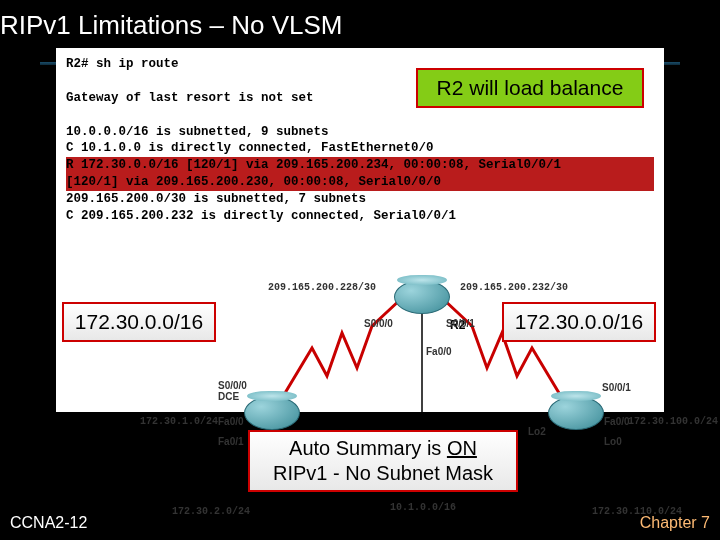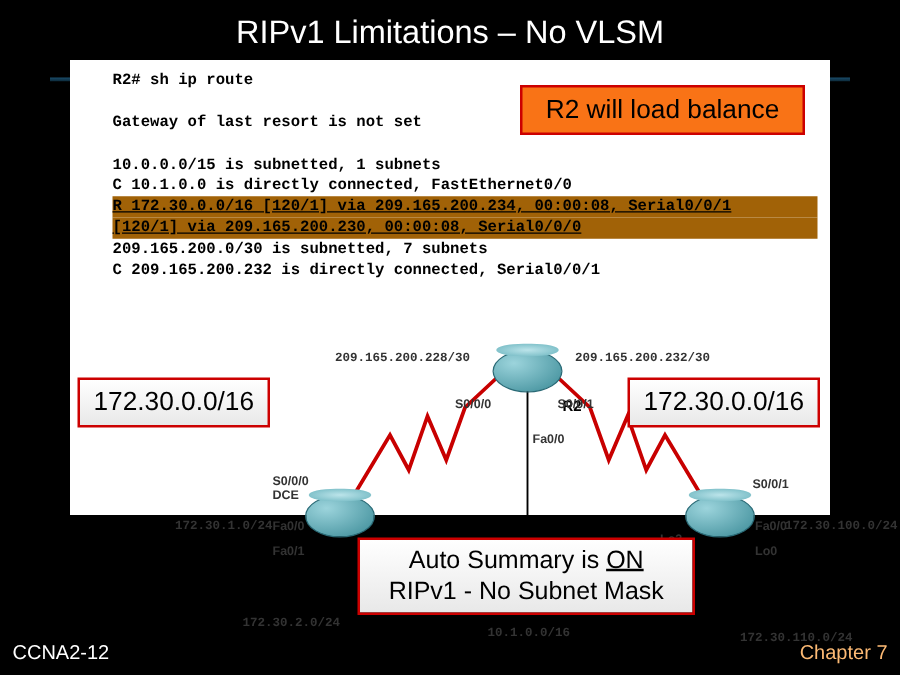--- a/index.html
+++ b/index.html
@@ -7,56 +7,55 @@
     width: 720px;
     height: 540px;
     background: #000;
     font-family: Arial, sans-serif;
     position: relative;
     overflow: hidden;
   }
   .title {
     color: #fff;
     font-size: 26px;
-    text-align: center;
+    text-align: left;
     padding: 10px 0 6px 0;
     font-weight: normal;
   }
   .underline {
     position: absolute;
     top: 62px;
     left: 40px;
     right: 40px;
     height: 3px;
     background: linear-gradient(to bottom, #1a4d6b, #0d2a3a);
     z-index: 1;
   }
   .screenshot {
     position: absolute;
     top: 48px;
     left: 56px;
     width: 608px;
     height: 364px;
     background: #fff;
     z-index: 2;
-    padding-left: 24px;
   }
   .terminal {
     padding: 8px 10px 4px 10px;
     font-family: "Courier New", monospace;
     font-size: 12.5px;
     line-height: 1.35;
     color: #000;
     font-weight: bold;
   }
-  .terminal .hl { background: #a16207; display: inline-block; width: 100%; text-decoration: underline; }
+  .terminal .hl { background: #b91c1c; display: inline-block; width: 100%; }
   .terminal .code { letter-spacing: 0; }
   .callout {
     position: absolute;
-    background: #f97316;
+    background: #84cc16;
     border: 2.5px solid #c00;
     color: #000;
     font-size: 21px;
     text-align: center;
     padding: 6px 14px;
     display: flex;
     align-items: center;
     justify-content: center;
     z-index: 5;
   }
@@ -66,21 +65,20 @@
     background: linear-gradient(to bottom, #fff, #e8e8e8);
   }
   .callout.right {
     top: 302px; right: 64px; width: 154px; height: 40px;
     background: linear-gradient(to bottom, #fff, #e8e8e8);
   }
   .callout.bottom {
     top: 430px; left: 248px; width: 270px; height: 62px;
     font-size: 20px; line-height: 1.25;
     background: linear-gradient(to bottom, #fff, #e8e8e8);
-    margin-left: 38px;
   }
   .underline-text { text-decoration: underline; }
 
   .diagram {
     position: absolute;
     top: 230px;
     left: 56px;
     width: 608px;
     height: 270px;
     z-index: 3;
@@ -142,21 +140,21 @@
 <div class="title">RIPv1 Limitations – No VLSM</div>
 <div class="underline"></div>
 
 <div class="screenshot">
 
   <div class="terminal">
     <div><span>R2#</span><span> sh ip route</span></div>
     <div>&nbsp;</div>
     <div>Gateway of last resort is not set</div>
     <div>&nbsp;</div>
-    <div class="code">     10.0.0.0/15 is subnetted, 1 subnets</div>
+    <div class="code">     10.0.0.0/16 is subnetted, 9 subnets</div>
     <div class="code">C       10.1.0.0 is directly connected, FastEthernet0/0</div>
     <div class="hl code">R    172.30.0.0/16 [120/1] via 209.165.200.234, 00:00:08, Serial0/0/1</div>
     <div class="hl code">                  [120/1] via 209.165.200.230, 00:00:08, Serial0/0/0</div>
     <div class="code">     209.165.200.0/30 is subnetted, 7 subnets</div>
     <div class="code">C       209.165.200.232 is directly connected, Serial0/0/1</div>
   </div>
 
   <div class="diagram">
     <svg width="608" height="270" style="position:absolute;top:0;left:0;">
       <path class="zig" d="M 170,120 L 200,70 L 215,98 L 230,55 L 245,90 L 260,48 L 290,20"></path>
@@ -189,21 +187,21 @@
 
     <div class="smlabel" style="top:138px;left:106px;">Fa0/0</div>
     <div class="smlabel" style="top:158px;left:106px;">Fa0/1</div>
     <div class="smlabel" style="top:68px;left:314px;">Fa0/0</div>
     <div class="smlabel" style="top:148px;left:416px;">Lo2</div>
     <div class="smlabel" style="top:138px;left:492px;">Fa0/0</div>
     <div class="smlabel" style="top:158px;left:492px;">Lo0</div>
 
     <div class="iplabel" style="top:138px;left:28px;">172.30.1.0/24</div>
     <div class="iplabel" style="top:138px;left:516px;">172.30.100.0/24</div>
-    <div class="iplabel" style="top:216px;left:60px;margin-left:22px;">172.30.2.0/24</div>
+    <div class="iplabel" style="top:228px;left:60px;">172.30.2.0/24</div>
     <div class="iplabel" style="top:224px;left:278px;">10.1.0.0/16</div>
     <div class="iplabel" style="top:228px;left:480px;">172.30.110.0/24</div>
   </div>
 </div>
 
 <div class="callout topright">R2 will load balance</div>
 <div class="callout left">172.30.0.0/16</div>
 <div class="callout right">172.30.0.0/16</div>
 <div class="callout bottom">
   <div>

